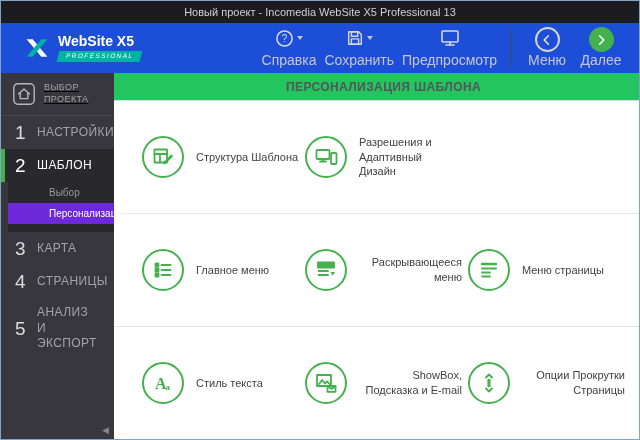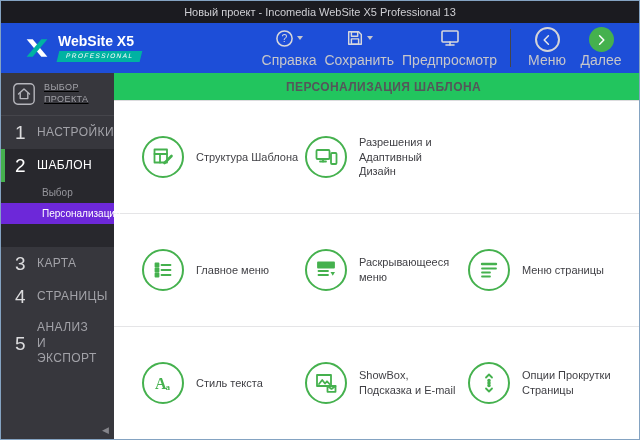--- a/index.html
+++ b/index.html
@@ -40,33 +40,33 @@
   .sidebar{width:113px;background:#37373d;display:flex;flex-direction:column;position:relative;flex:none;}
   .side-home{display:flex;align-items:center;gap:8px;padding:9px 4px 9px 11px;
     border-bottom:1px solid #45454b;cursor:pointer;text-decoration:underline;}
   .home-label{font-size:9px;line-height:1.3;letter-spacing:.4px;color:#a2a2a8;width:58px;}
   .step{display:flex;align-items:center;gap:9px;padding:7px 4px 7px 10px;
     border-left:4px solid transparent;cursor:pointer;}
   .step-num{font-size:19px;color:#dcdcde;width:13px;line-height:1;}
   .step-label{font-size:12px;letter-spacing:.4px;line-height:1.3;color:#a2a2a8;width:62px;}
   .step.active{background:#28282d;border-left-color:var(--accent-green);}
   .step.active .step-num,.step.active .step-label{color:#fff;}
-  .substeps{background:#28282d;padding:0 0 23px;}
+  .substeps{background:#28282d;padding:0 0 8px;margin-left:7px;}
   .substep{font-size:10px;padding:5px 4px 5px 41px;color:#97979d;cursor:pointer;}
   .substep.selected{background:#6d28d9;color:#fff;}
   .collapse{position:absolute;bottom:4px;right:5px;color:#85858b;font-size:9px;cursor:pointer;line-height:1;}
 
   
   .content{flex:1;display:flex;flex-direction:column;background:#fff;min-width:0;}
   .content-header{height:28px;background:#22c55e;border-bottom:1px solid #dcdcde;
     display:flex;align-items:center;padding-left:14px;flex:none;justify-content:center;}
   .content-title{font-size:12px;font-weight:bold;letter-spacing:.4px;color:#55555a;}
   .grid{flex:1;display:flex;flex-direction:column;}
   .grid-row{flex:1;display:flex;align-items:center;padding:0 8px 0 28px;}
-  .grid-row + .grid-row{border-top:1px solid #e5e5e7;}
+  .grid-row + .grid-row{border-top:1px solid #e5e5e7;text-align:right;}
   .cell{width:33.33%;display:flex;align-items:center;gap:12px;cursor:pointer;padding-right:6px;}
   .circle{width:42px;height:42px;border-radius:50%;border:2.5px solid var(--accent-green);
     display:flex;align-items:center;justify-content:center;flex:none;background:#fff;}
   .circle svg{stroke:var(--accent-green);fill:none;stroke-width:1.8;stroke-linecap:round;stroke-linejoin:round;}
   .cell-label{font-size:11px;color:#3f3f44;line-height:1.35;max-width:120px;}
 </style>
 </head>
 <body>
 
 <div class="window">

